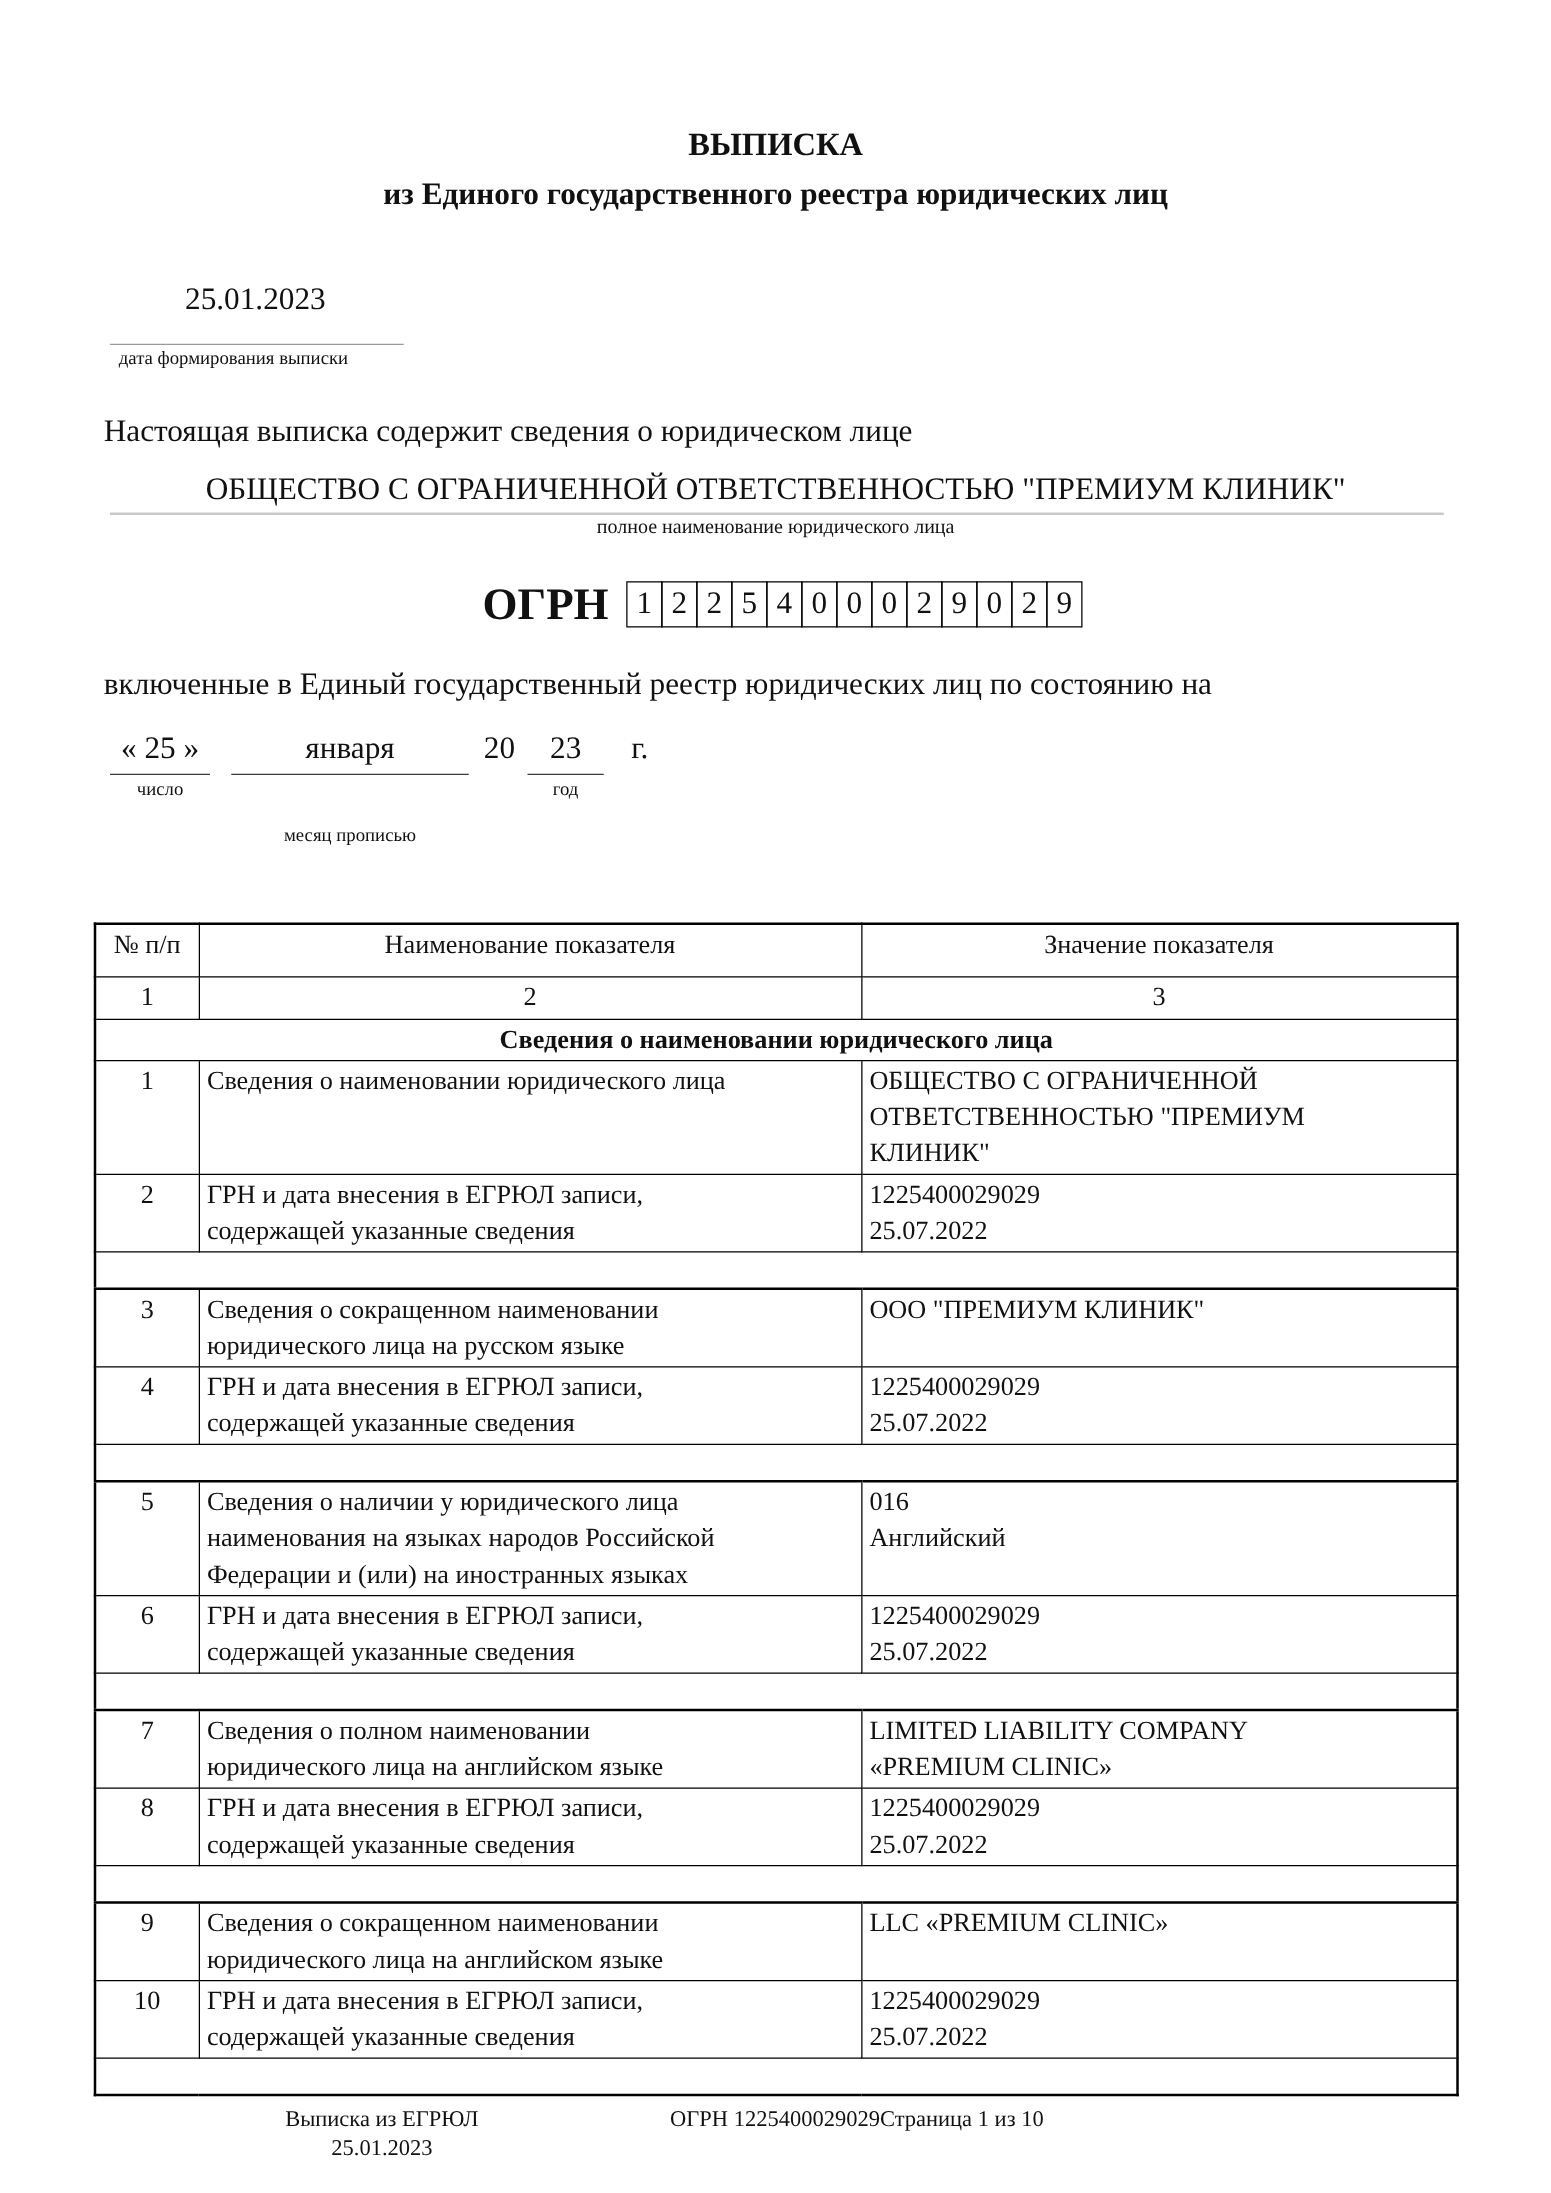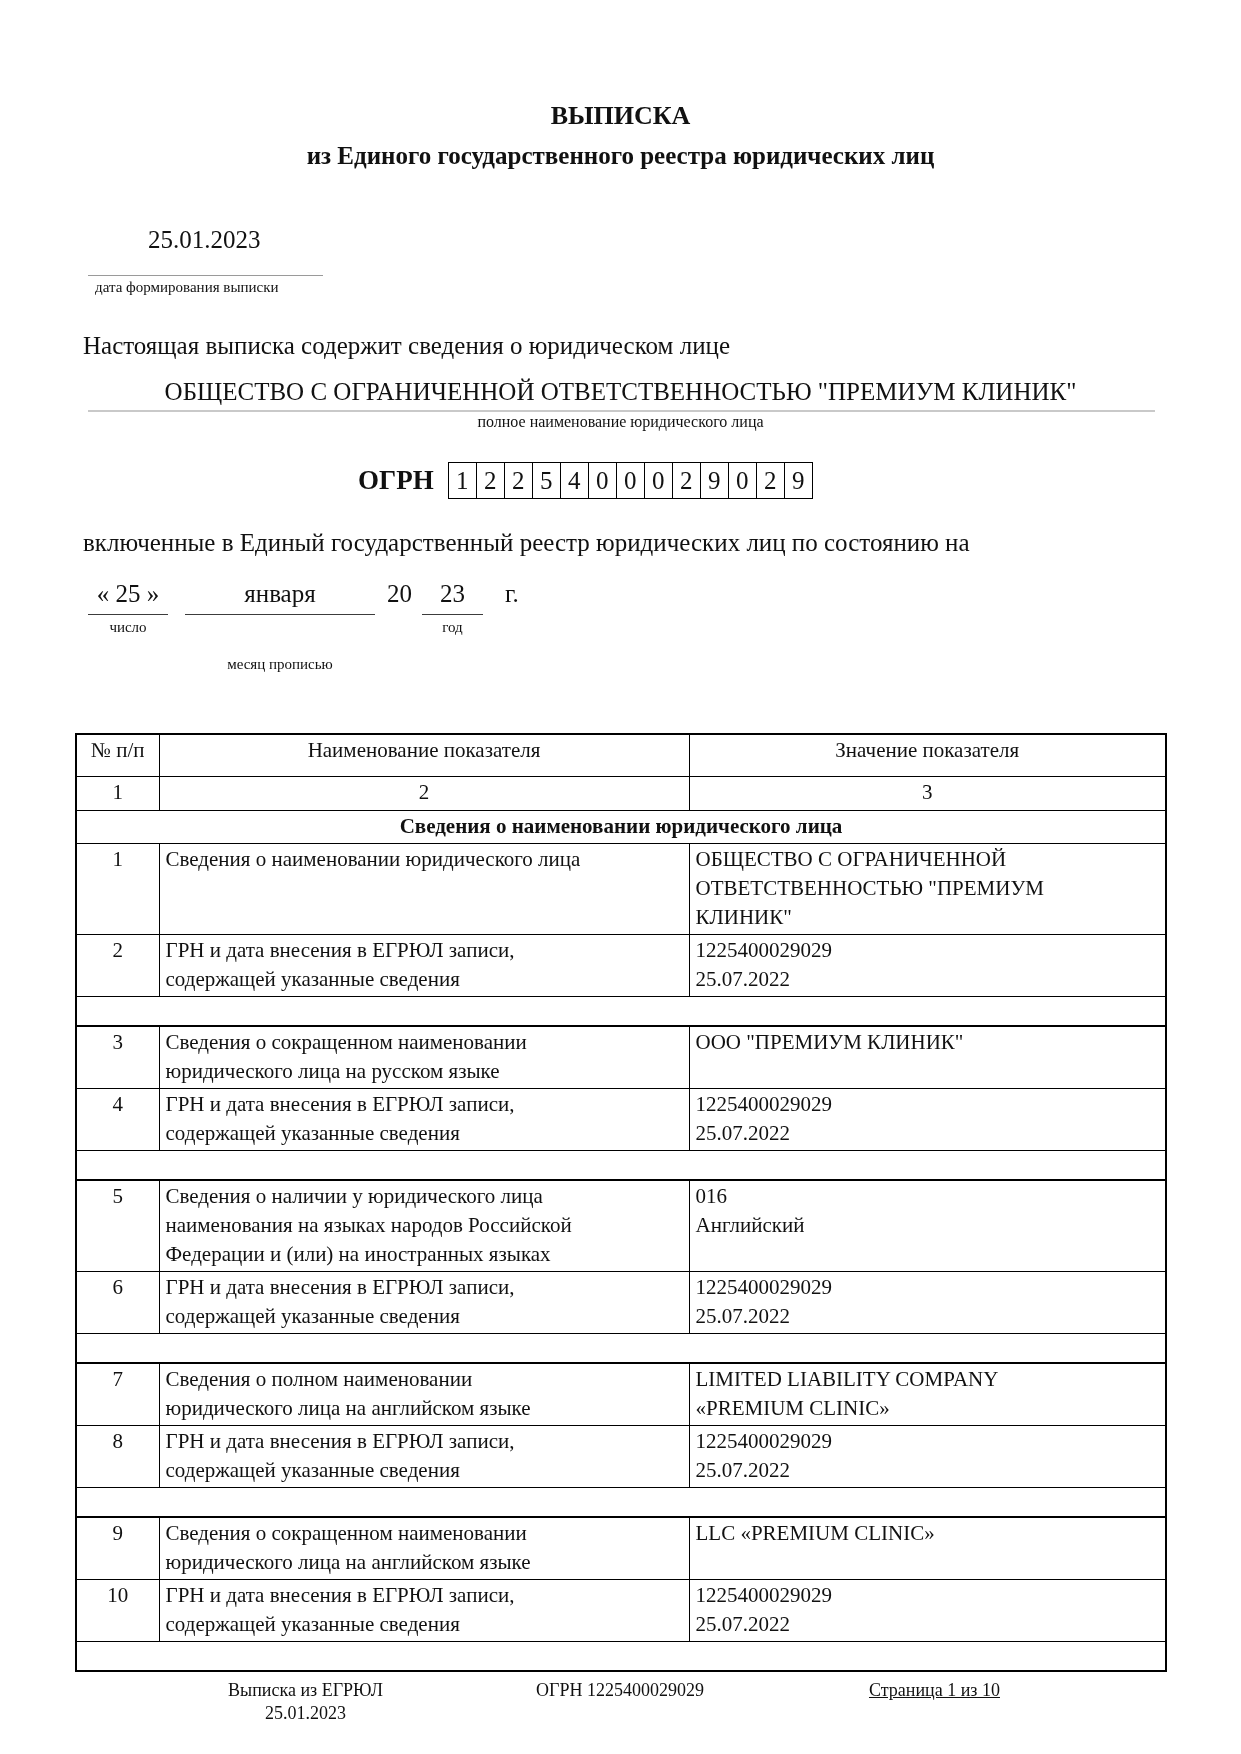--- a/index.html
+++ b/index.html
@@ -54,22 +54,23 @@
   .company-caption{
     margin-top:1px;
     text-align:center;
     font-size:16px;line-height:17px;
   }
   .ogrn-row{
     margin:32px 0 0 358px;
     display:flex;align-items:center;
   }
   .ogrn-label{
-    font-size:27px;font-weight:bold;
+    font-size:36px;font-weight:bold;
     margin-right:14px;
+    margin-left:28px;
   }
   .ogrn-boxes{display:flex;}
   .ogrn-box{
     width:27px;height:35px;
     border:1px solid #000;
     margin-left:-1px;
     display:flex;align-items:center;justify-content:center;
     font-size:25px;
   }
   .ogrn-box:first-child{margin-left:0;}
@@ -144,21 +145,21 @@
   
   .footer{
     margin:7px 0 0 75px;
     width:1090px;
     display:grid;
     grid-template-columns:1fr auto 1fr;
     font-size:18px;line-height:23px;
   }
   .footer .f-left{text-align:center;}
   .footer .f-center{text-align:center;}
-  .footer .f-right{text-align:center;text-decoration:underline;}
+  .footer .f-right{text-align:left;}
 </style>
 </head>
 <body>
 
 <div class="page">
 
   <div class="title">ВЫПИСКА</div>
   <div class="subtitle">из Единого государственного реестра юридических лиц</div>
 
   <div class="form-date">25.01.2023</div>

